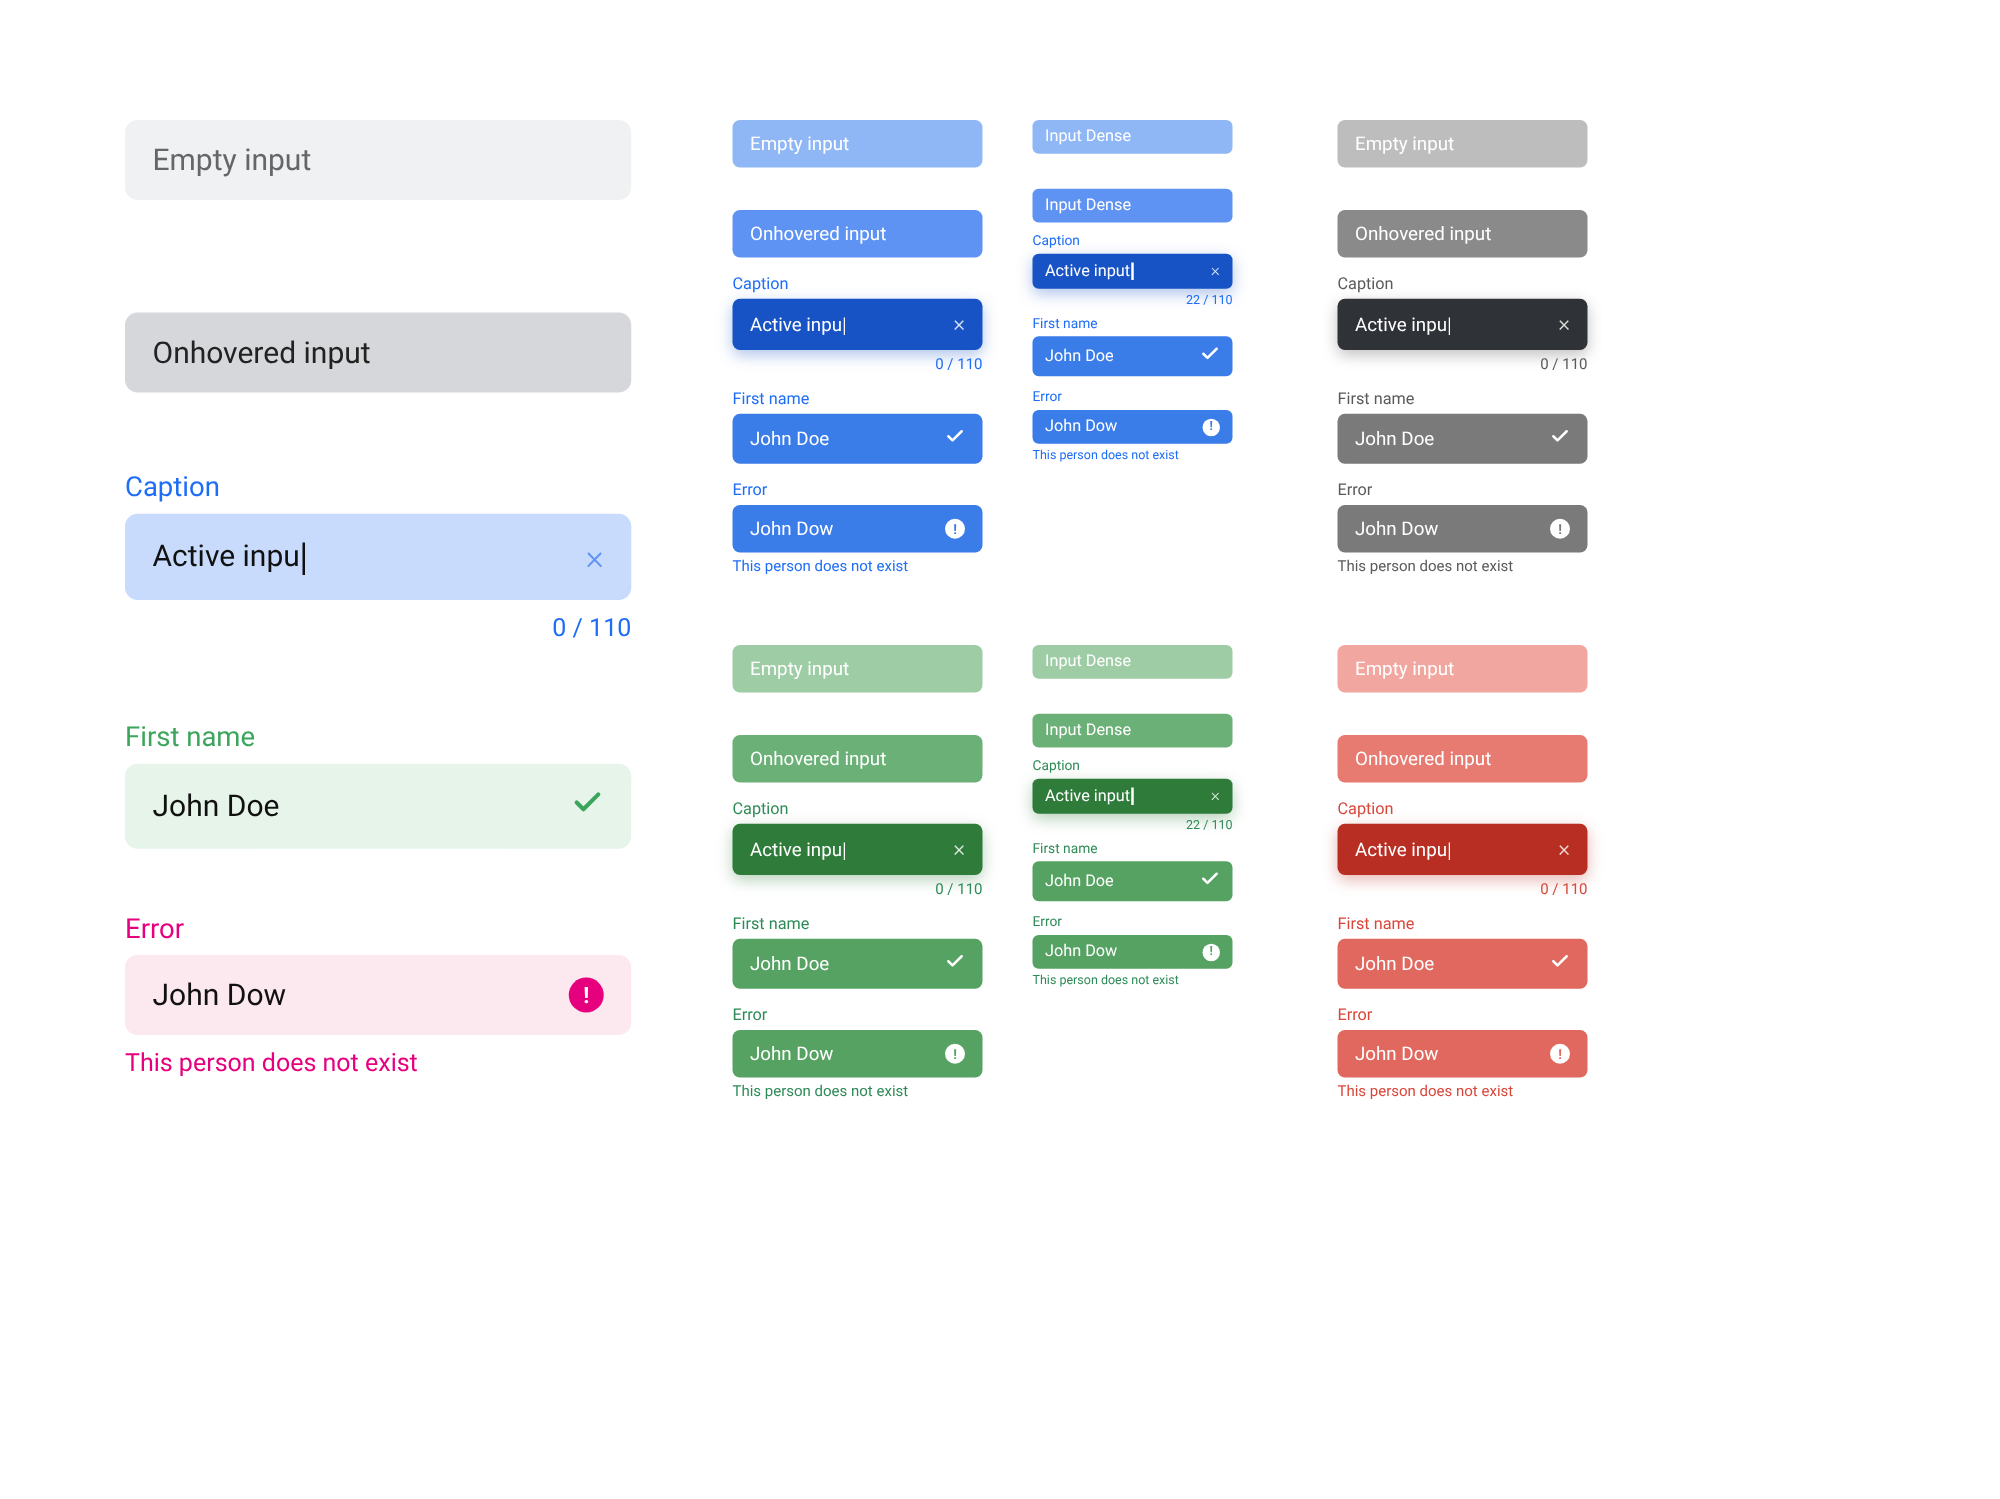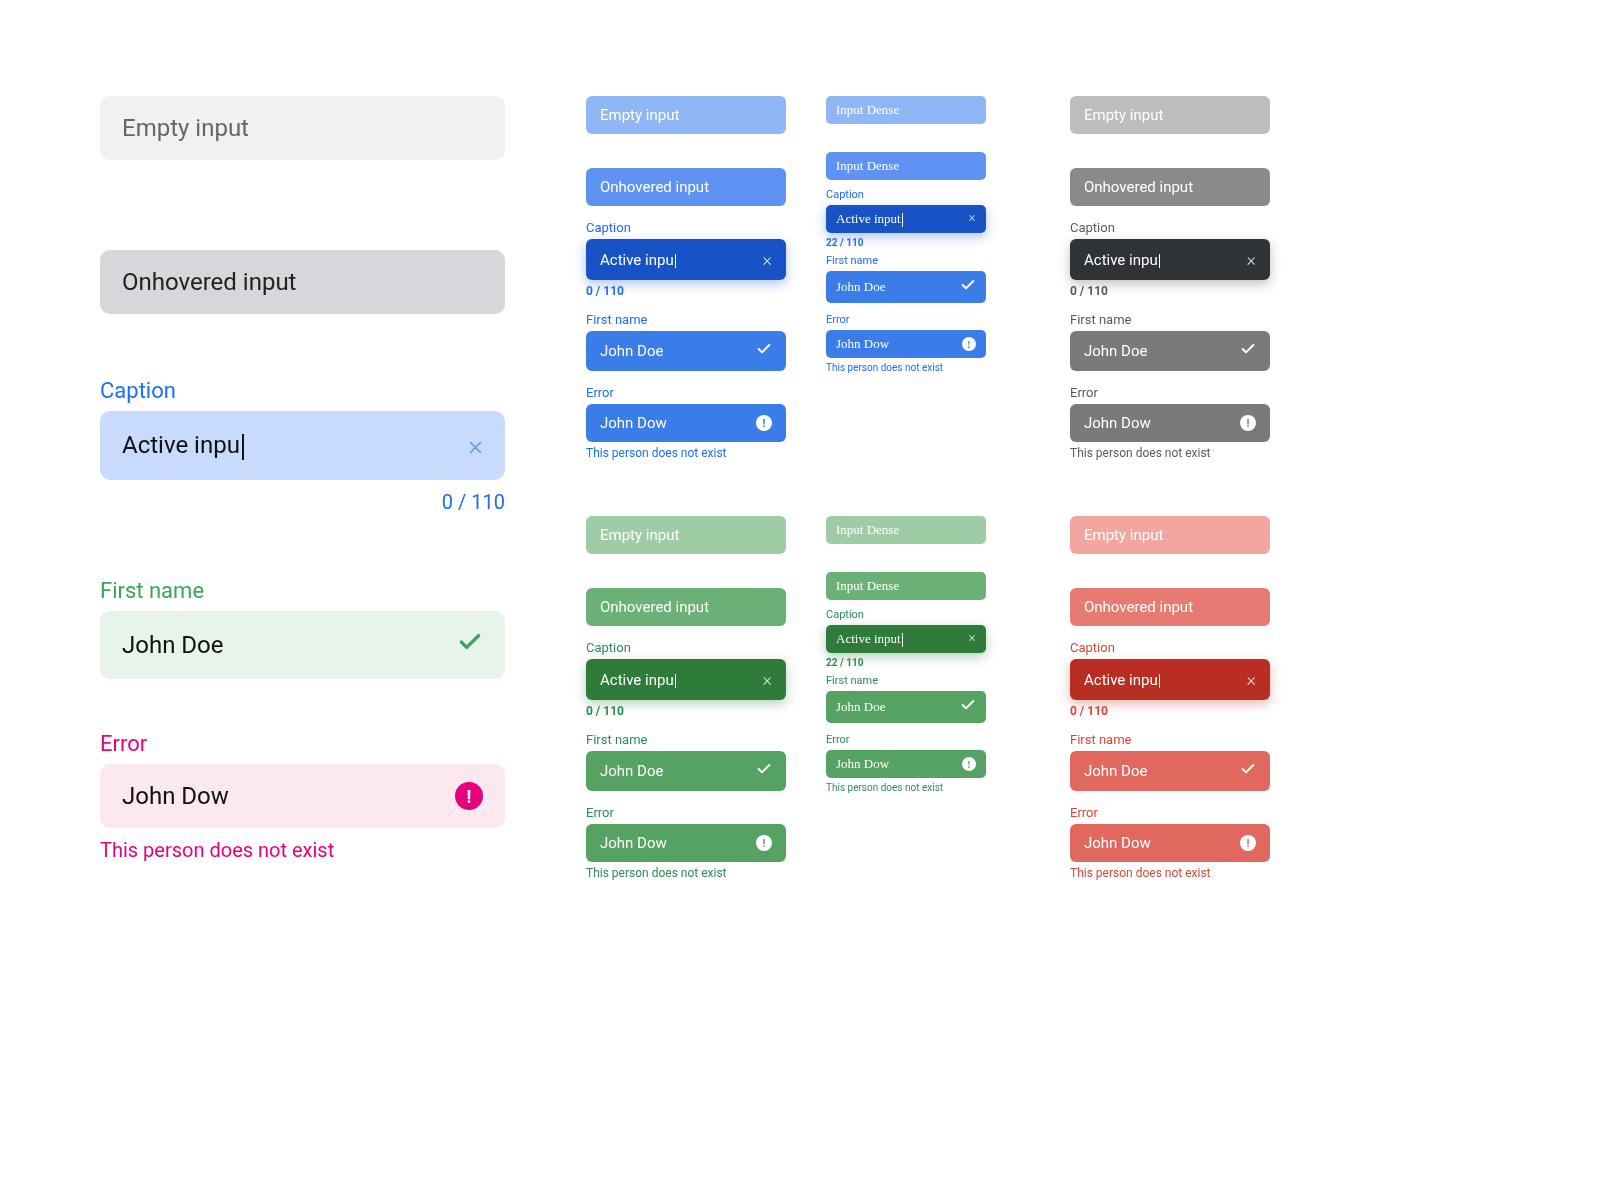--- a/index.html
+++ b/index.html
@@ -35,24 +35,24 @@
   .lg-error-wrap .lg-label { color:#E6007E; }
   .lg-error { background:#FCE8EF; color:#111; }
   .lg-error .bang-circle { width:28px; height:28px; border-radius:50%; background:#E6007E; color:#fff; display:flex; align-items:center; justify-content:center; font-weight:700; font-size:18px; }
   .lg-helper { color:#E6007E; font-size:20px; margin-top:10px; }
 
   
   .variant-col { position:absolute; width:200px; }
   .dense-col   { position:absolute; width:160px; }
 
   .sm-field { border-radius:6px; padding:10px 14px; font-size:15px; color:#fff; display:flex; align-items:center; justify-content:space-between; margin-bottom:0; }
-  .sm-dense { border-radius:5px; padding:6px 10px; font-size:13px; color:#fff; display:flex; align-items:center; justify-content:space-between;font-family:Liberation Serif, serif; }
+  .sm-dense { border-radius:5px; padding:6px 10px; font-size:13px; color:#fff; display:flex; align-items:center; justify-content:space-between; }
 
   .sm-label { font-size:13px; margin-bottom:4px; margin-top:14px; }
-  .sm-counter { text-align:left; font-size:12px; margin-top:4px;font-weight:bold; }
+  .sm-counter { text-align:right; font-size:12px; margin-top:4px; }
   .sm-helper { font-size:12px; margin-top:4px; }
   .stack-gap { margin-top:34px; }
 
   .cursor-sm { display:inline-block; width:1.5px; height:14px; background:#fff; vertical-align:middle; margin-left:1px; }
 
   .ic-close { font-size:18px; opacity:.85; font-weight:300; }
   .ic-check svg { width:16px; height:16px; }
   .ic-bang  { width:16px; height:16px; border-radius:50%; background:#fff; color:inherit; display:flex; align-items:center; justify-content:center; font-size:11px; font-weight:700; }
 
   

